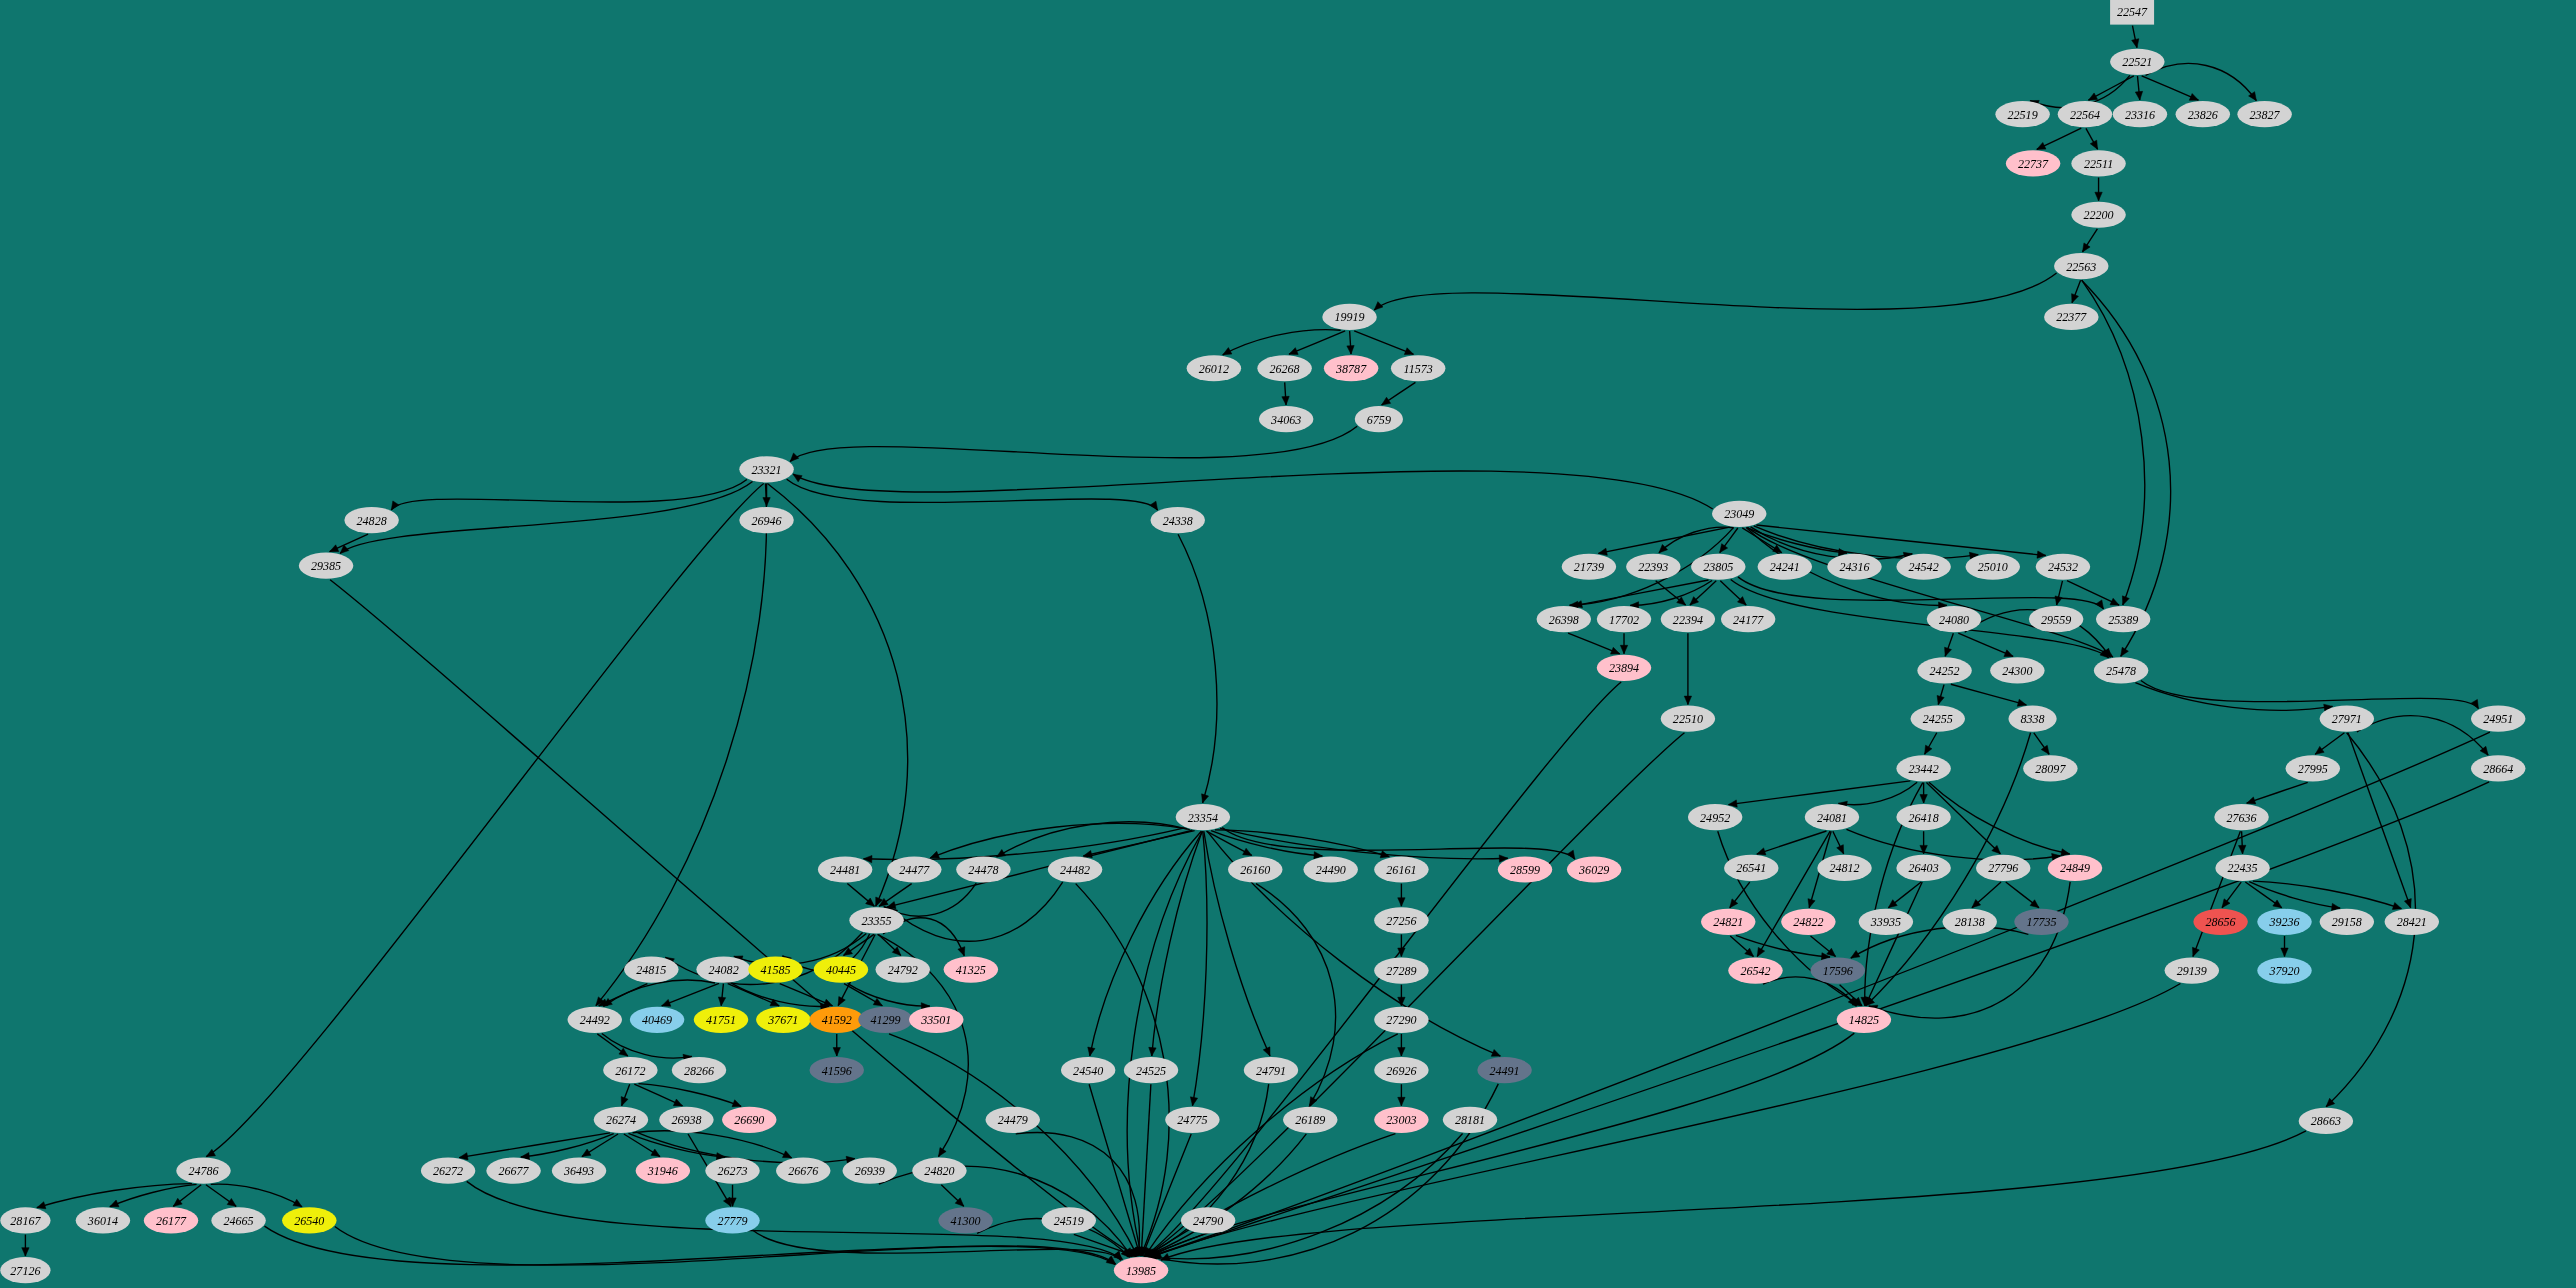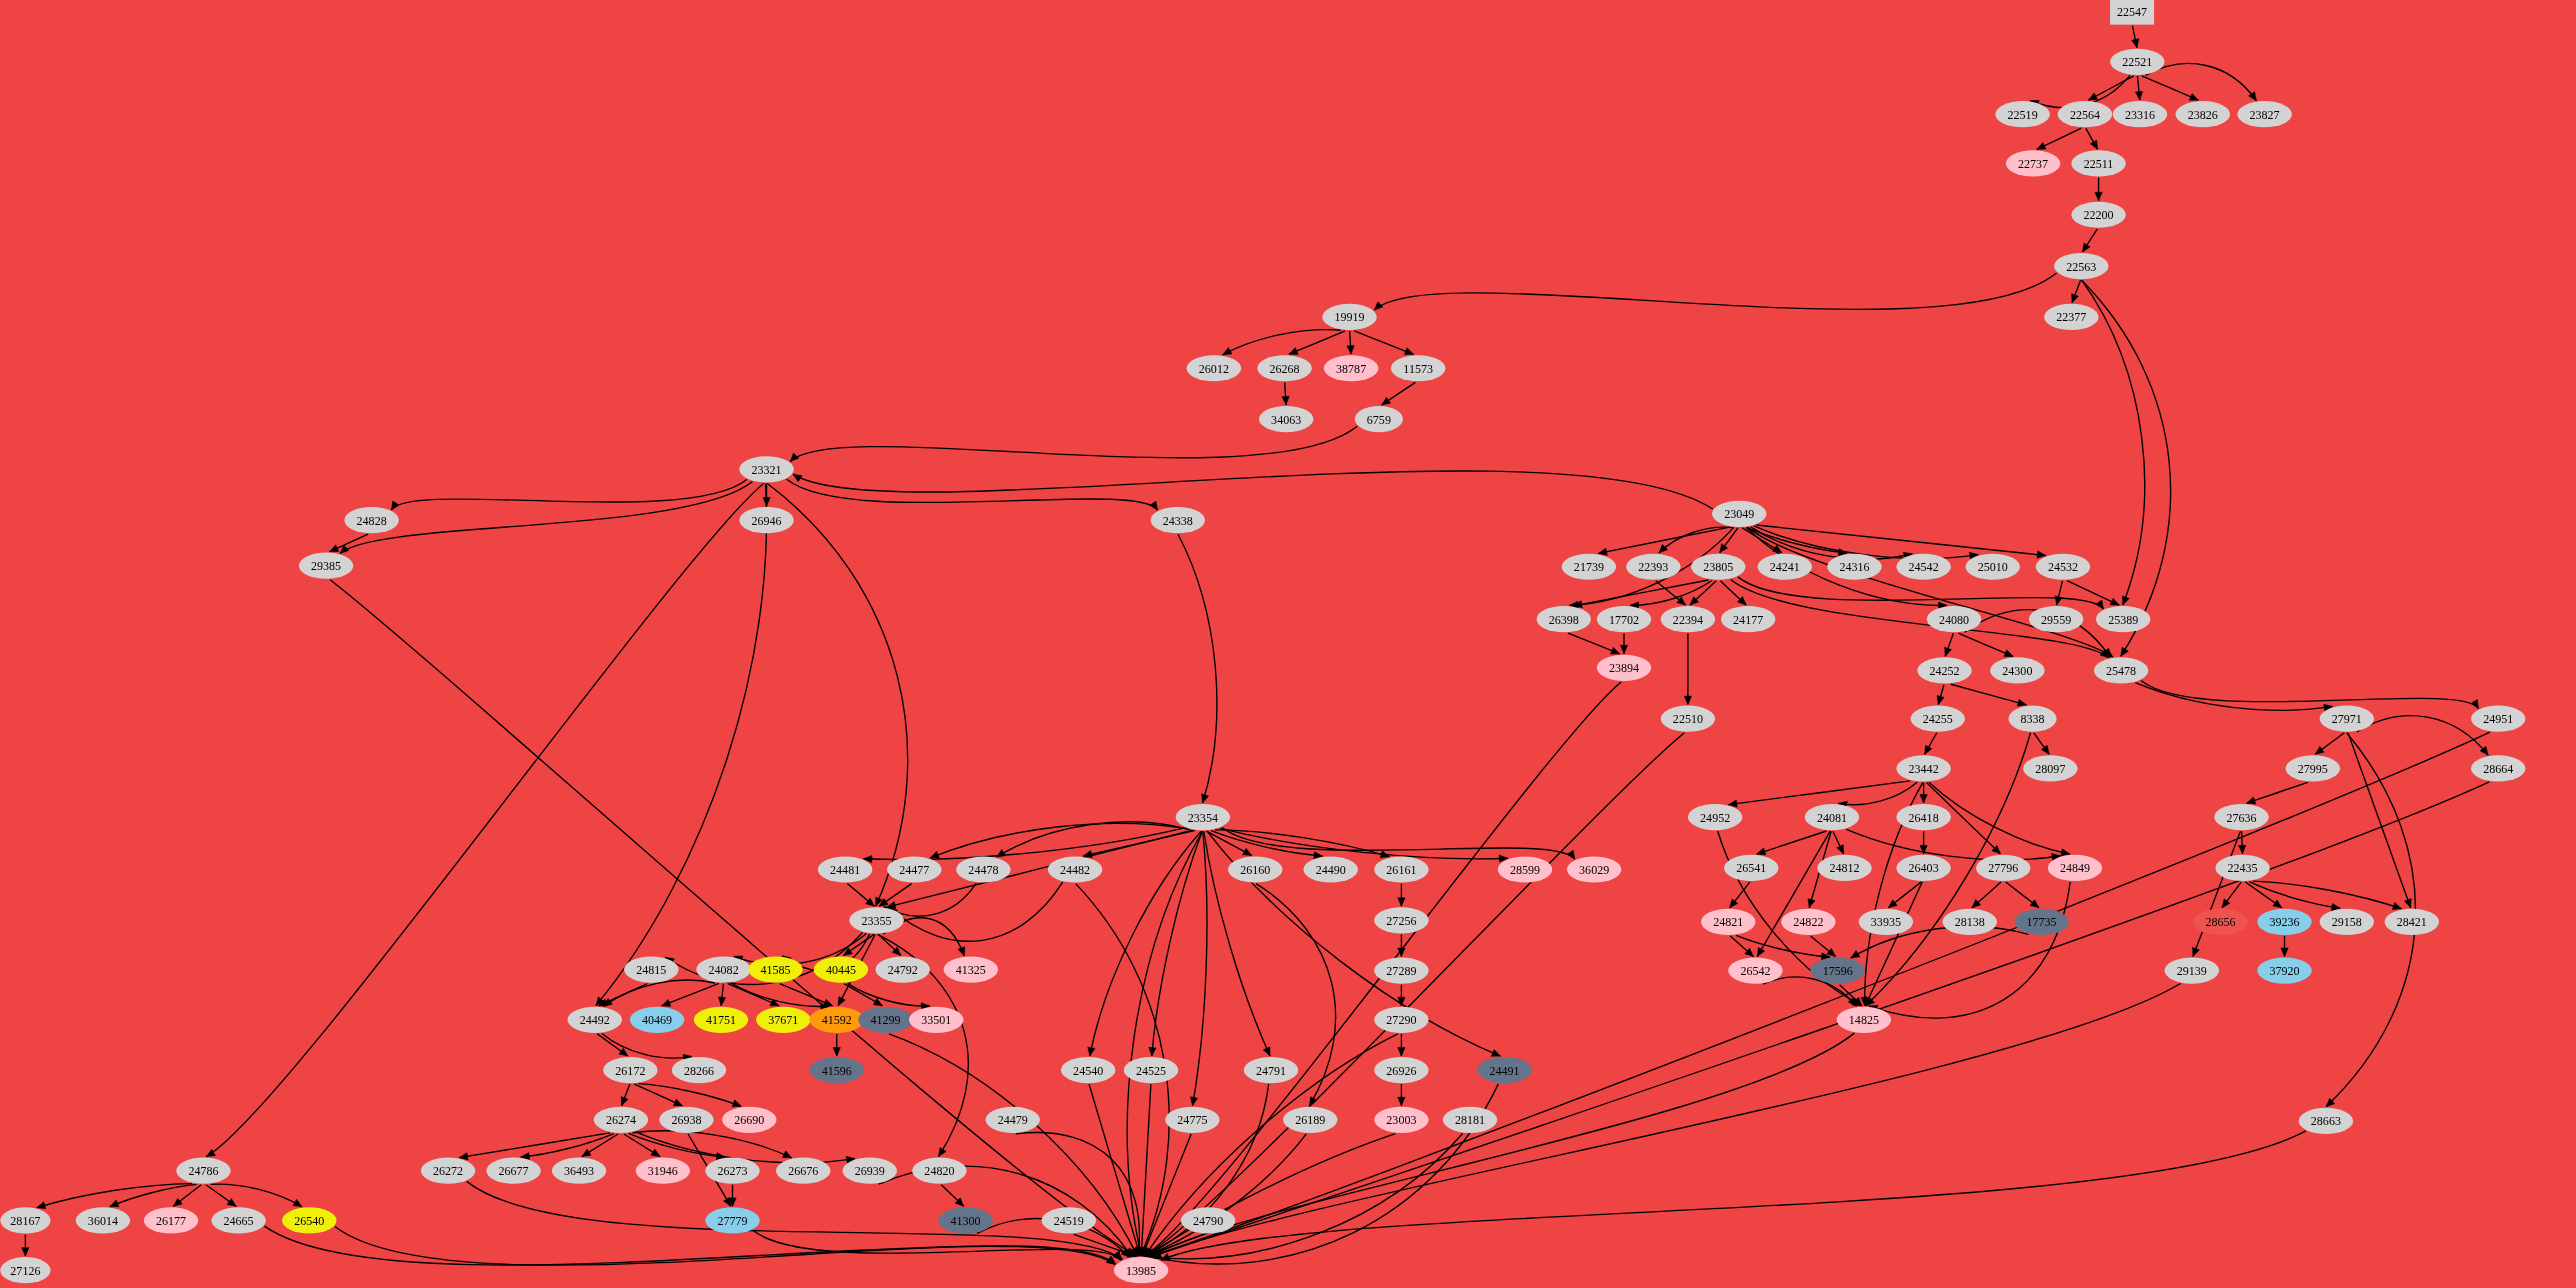--- a/index.html
+++ b/index.html
@@ -1,23 +1,24 @@
 <!DOCTYPE html>
 <html style="font-size:8.4px"><head>
 <meta charset="utf-8">
 <title>Graph Visualization</title>
 <style>
   html,body{margin:0;padding:0;background:#ffffff;}
   #canvas-wrap{
     position:relative;
     width:2576px;
     height:1288px;
-    background:#ef4444;
+    background:#0f766e;
     overflow:hidden;
     font-family:"Liberation Serif", "DejaVu Serif", serif;
+    font-style:italic;
   }
   svg#graph{ display:block; width:2576px; height:1288px; }
   .edge path{ fill:none; stroke:#000000; stroke-width:2.6px; }
   .edge polygon{ fill:#000000; stroke:#000000; stroke-width:1px; }
   .node ellipse{ stroke:#000000; stroke-width:0; }
   .node rect{ stroke:#000000; stroke-width:0; }
   .node text{
     font-family:"Liberation Serif","DejaVu Serif",serif;
     font-size:23px;
     fill:#000000;

